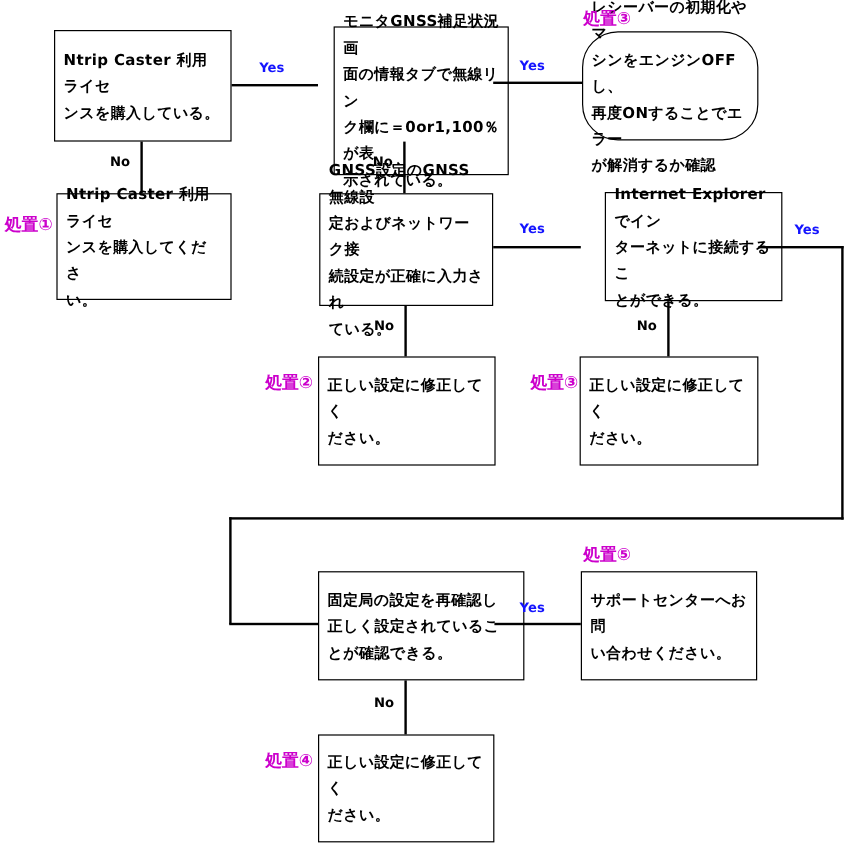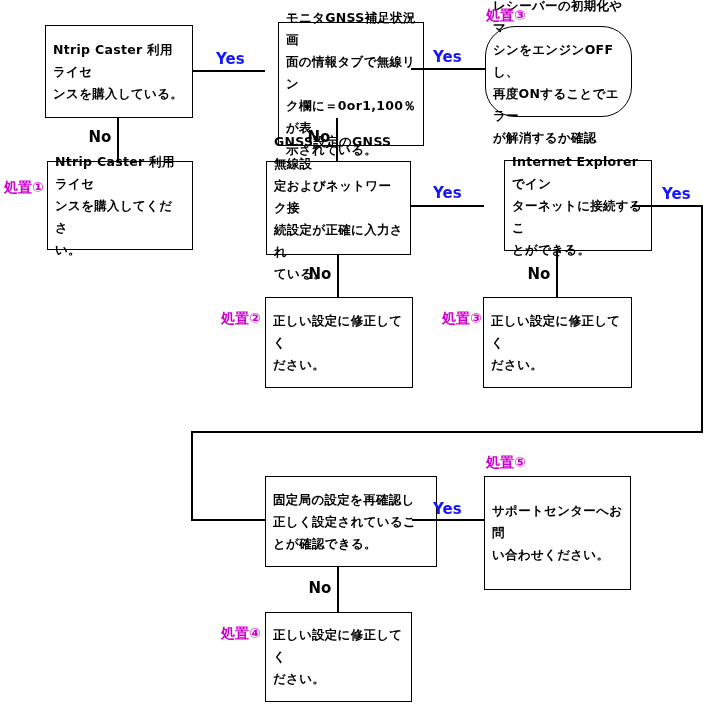--- a/index.html
+++ b/index.html
@@ -19,36 +19,36 @@
     align-items:center;
     padding:2px 7px;
     font-size:12.5px;
     font-weight:bold;
     line-height:22px;
     color:#000000;
     white-space:pre-line;
     letter-spacing:0.3px;
   }
   .line { position:absolute; background:#000000; }
-  .lbl  { position:absolute; font-size:15px; font-weight:bold; white-space:nowrap; }
+  .lbl  { position:absolute; font-size:11px; font-weight:bold; white-space:nowrap; }
   .yes  { color:#1414ff; }
   .no   { color:#000000; text-align:center; }
   .action { position:absolute; font-size:14px; font-weight:bold; color:#cc00cc; white-space:nowrap; }
 
   
   .n-a { left:45px;  top:25px;  width:148px; height:93px; }
   .n-b { left:278px; top:22px;  width:146px; height:124px; }
   .n-c { left:485px; top:26px;  width:147px; height:91px;border-radius:30px; }
   .n-d { left:47px;  top:161px; width:146px; height:89px; }
   .n-e { left:266px; top:161px; width:145px; height:94px; }
   .n-f { left:484px; top:160px; width:148px; height:91px;margin-left:20px; }
   .n-g { left:265px; top:297px; width:148px; height:91px; }
   .n-h { left:483px; top:297px; width:149px; height:91px; }
   .n-i { left:265px; top:476px; width:172px; height:91px; }
-  .n-j { left:484px; top:476px; width:147px; height:114px; }
+  .n-j { left:484px; top:476px; width:147px; height:91px; }
   .n-k { left:265px; top:612px; width:147px; height:90px; }
 
   
   .c1  { left:193px; top:70px;  width:72px;  height:2px; }
   .c2  { left:411px; top:68px;  width:74px;  height:2px; }
   .c3  { left:117px; top:118px; width:2px;   height:43px; }
   .c4  { left:336px; top:118px; width:2px;   height:43px; }
   .c5  { left:411px; top:205px; width:73px;  height:2px; }
   .c6  { left:632px; top:205px; width:71px;  height:2px; }
   .c7  { left:701px; top:205px; width:2px;   height:228px; }

